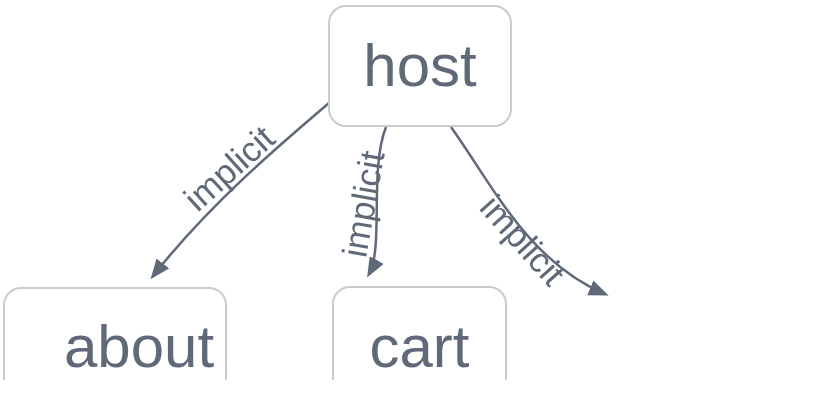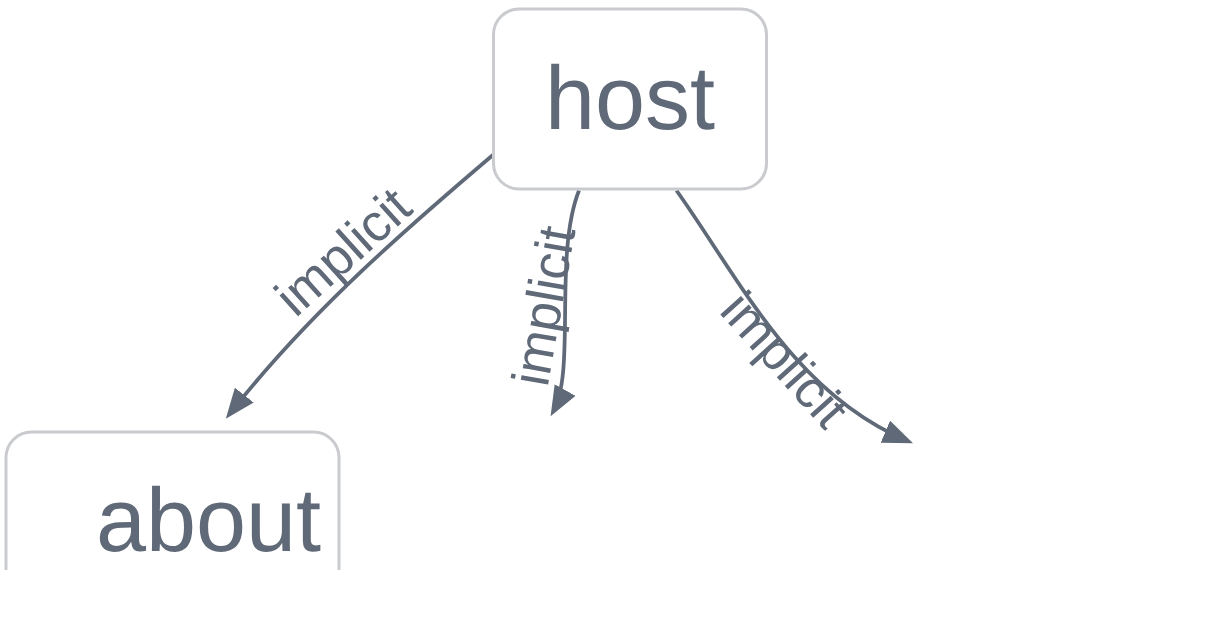--- a/index.html
+++ b/index.html
@@ -72,18 +72,21 @@
     <path class="edge-path" d="M 386 127 C 369 170, 384 247, 369 274" marker-end="url(#arrowhead)"></path>
     <path class="edge-path" d="M 451 127 C 493 186, 529 262, 605 294" marker-end="url(#arrowhead)"></path>
   </svg>
 
   <div class="node node-host">
     <span>host</span>
   </div>
   <div class="node node-about">
     <span>about</span>
   </div>
+  <div class="node node-cart">
+    <span>cart</span>
+  </div>
 
   <div class="edge-label edge-label-about">implicit</div>
   <div class="edge-label edge-label-cart">implicit</div>
   <div class="edge-label edge-label-shop">implicit</div>
 
 </div>
 
 </body></html>

